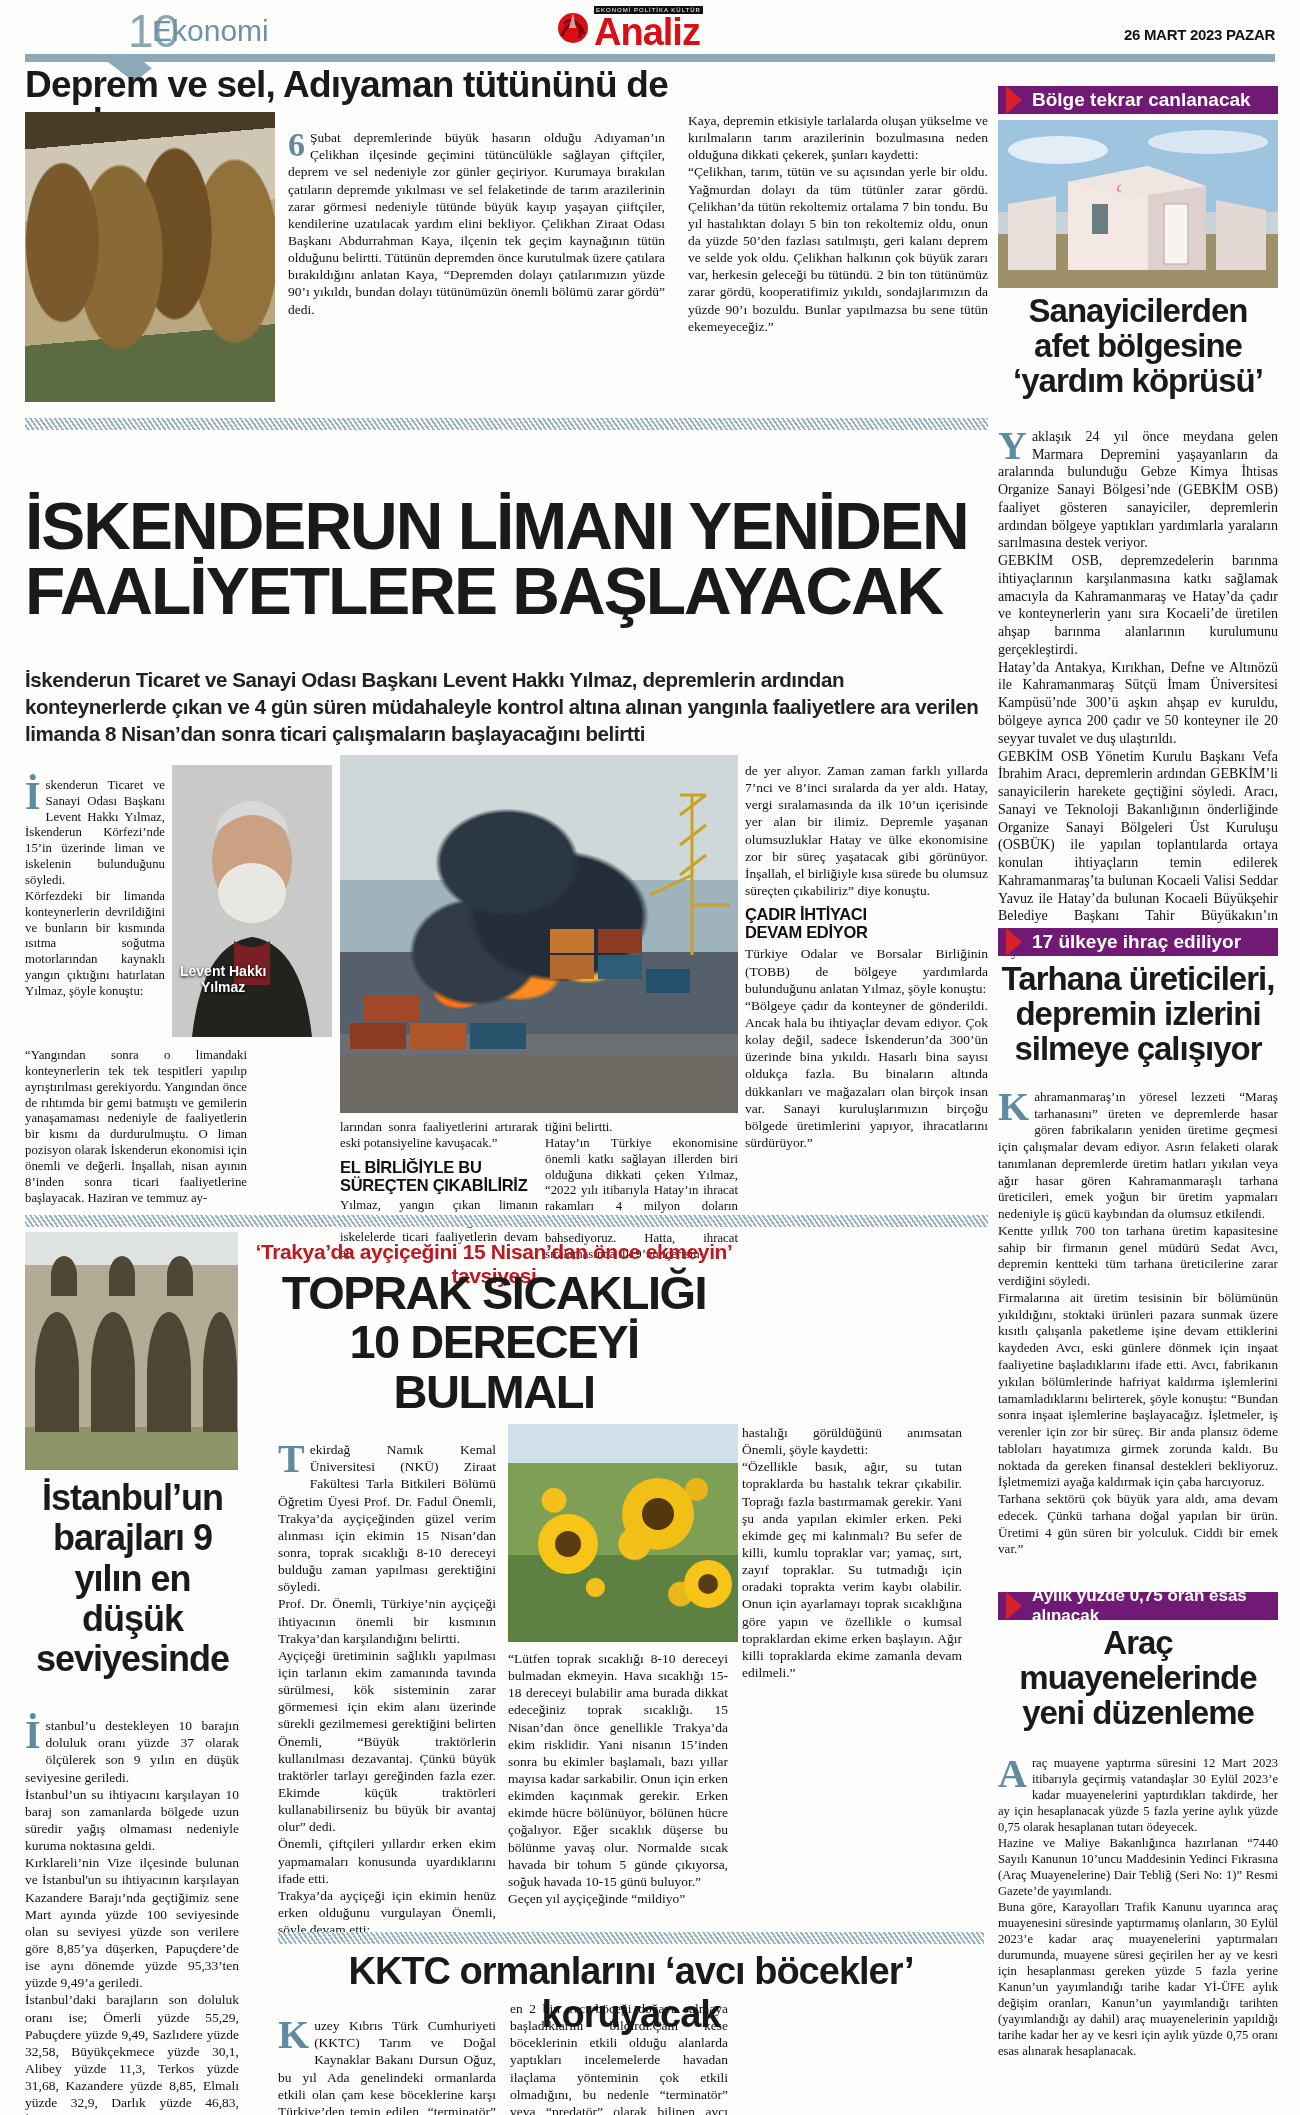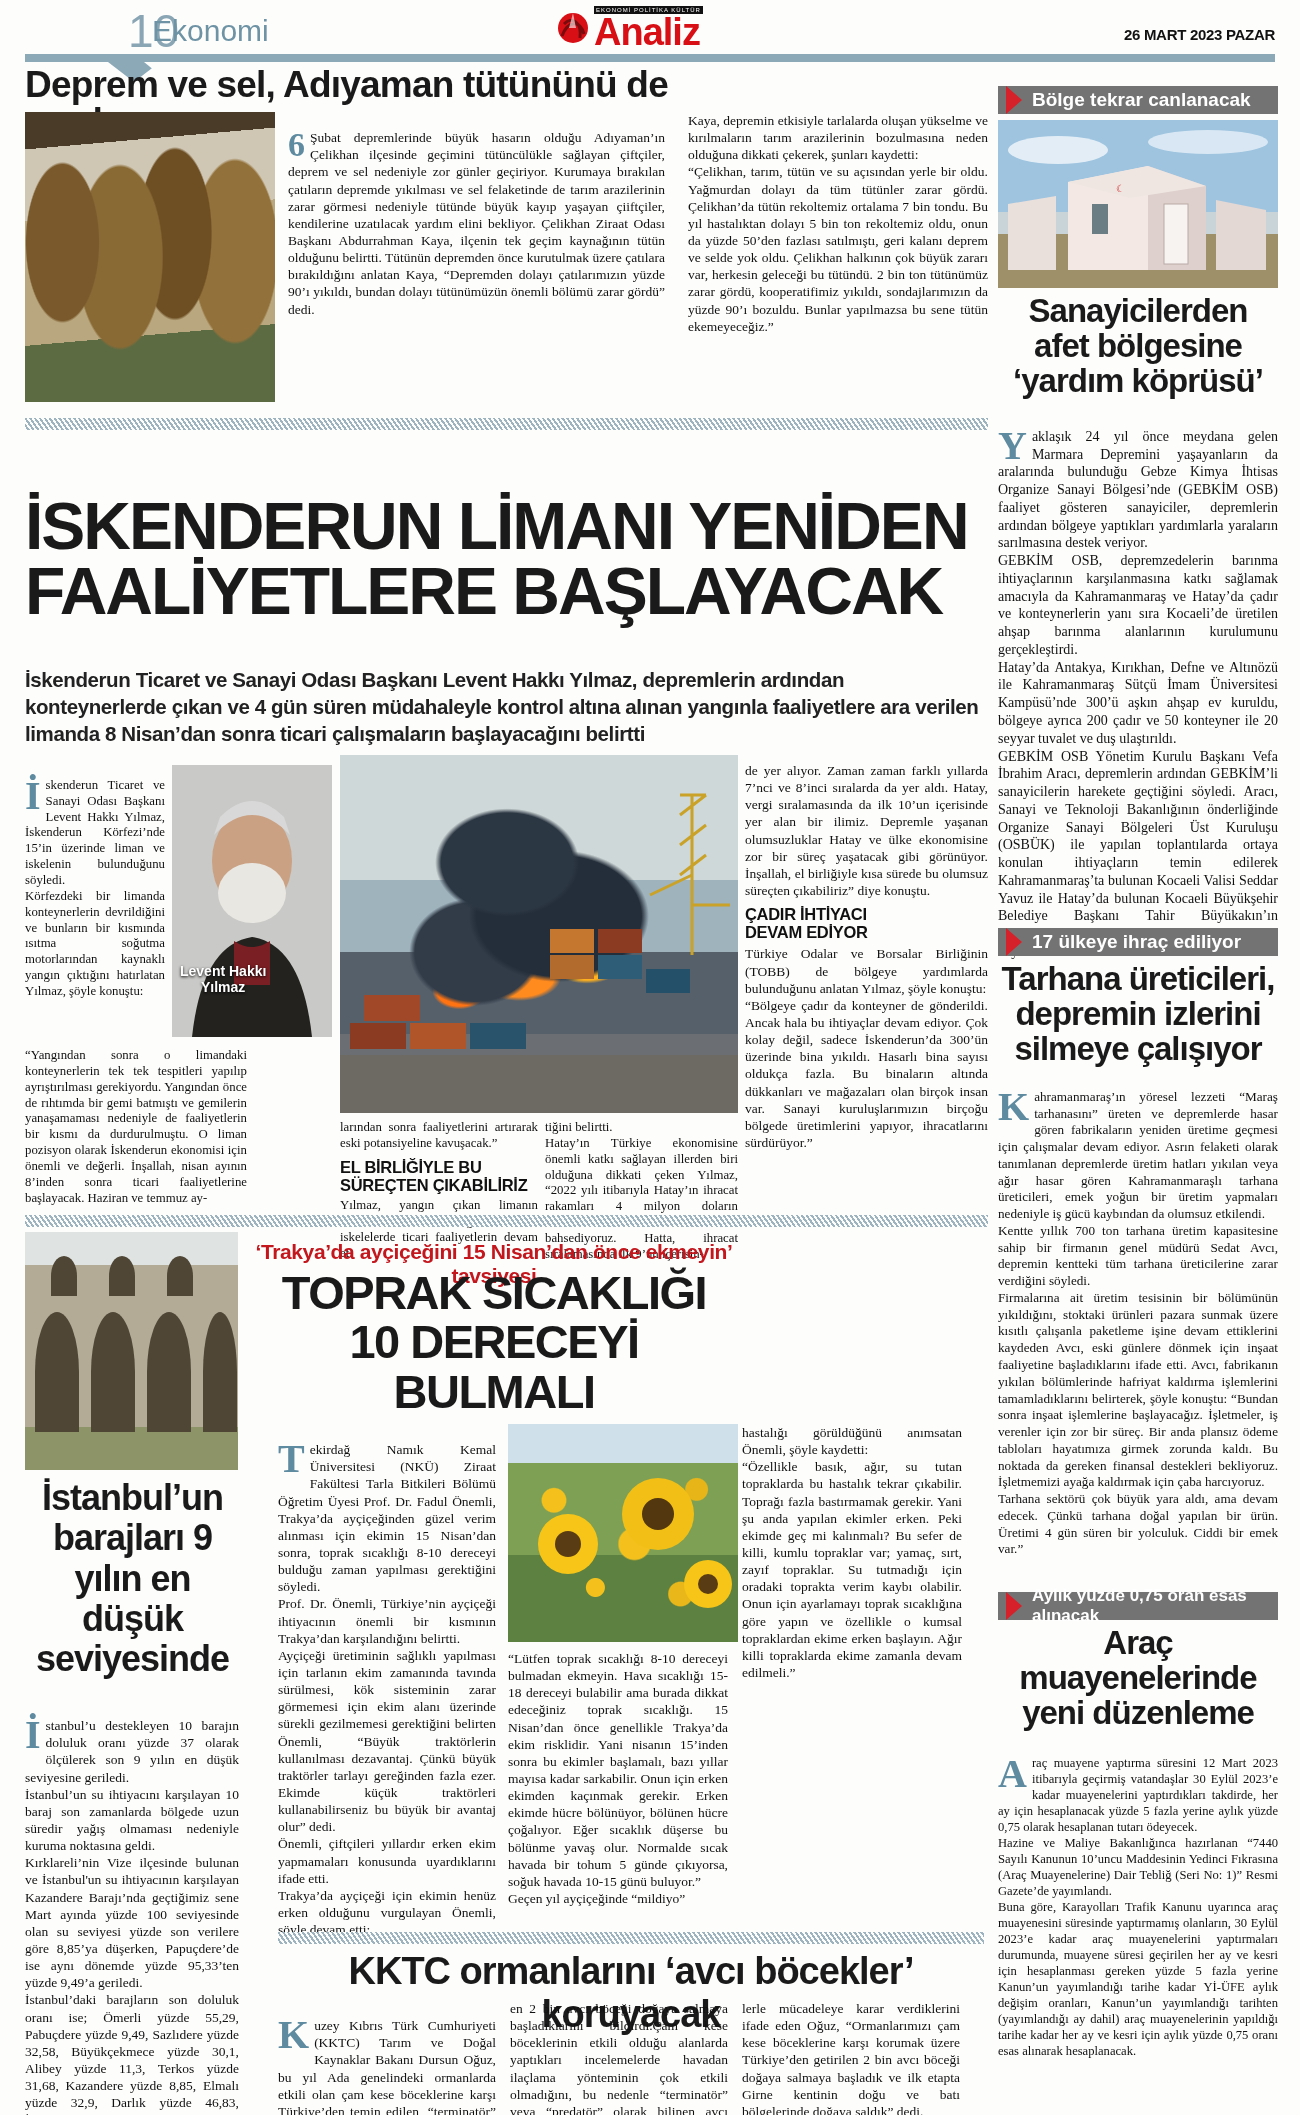--- a/index.html
+++ b/index.html
@@ -23,21 +23,21 @@
   .body{font-size:13.5px;line-height:1.27;text-align:justify;white-space:pre-line;}
   .body.small{font-size:12.8px;line-height:1.24;}
   .dropcap{float:left;font-weight:700;color:#5f8ba1;font-family:"Liberation Serif",serif;
            font-size:40px;line-height:.82;padding:2px 5px 0 0;}
   .subhead{font-family:"Liberation Sans",sans-serif;font-weight:700;font-size:16.5px;line-height:1.1;
            margin:6px 0 4px 0;letter-spacing:-.3px;white-space:pre-line;}
   .headline{font-family:"Liberation Sans",sans-serif;font-weight:700;color:#1a1a1a;letter-spacing:-.8px;}
   .hl-top{font-size:37px;line-height:1;}
   .hl-mega{font-size:66px;line-height:.98;font-weight:800;letter-spacing:-2px;white-space:pre-line;}
   .deck{font-family:"Liberation Sans",sans-serif;font-size:20.5px;font-weight:600;line-height:1.32;color:#222;letter-spacing:-.4px;}
-  .tagbar{background:#737373;color:#fff;font-family:"Liberation Sans",sans-serif;font-weight:700;
+  .tagbar{background:#701a75;color:#fff;font-family:"Liberation Sans",sans-serif;font-weight:700;
           display:flex;align-items:center;}
   .tagbar .arrow{width:0;height:0;border-top:14px solid transparent;border-bottom:14px solid transparent;
                  border-left:16px solid #d6212a;margin-right:10px;}
   .kickerbar{font-size:27px;padding:3px 14px;letter-spacing:-.5px;}
   .sidetag{font-size:19px;padding:2px 8px;height:28px;box-sizing:border-box;}
   .hatch{background:repeating-linear-gradient(55deg,#fdfdfc 0 2px,#9db3bf 2px 4px);height:12px;}
   .redkicker{font-family:"Liberation Sans",sans-serif;font-weight:700;font-size:21px;color:#c3161d;text-align:center;letter-spacing:-.4px;}
   .hl-mid{font-size:47px;line-height:1.05;text-align:center;letter-spacing:-1.5px;white-space:pre-line;}
   .hl-side{font-size:33px;line-height:1.06;text-align:center;letter-spacing:-1px;white-space:pre-line;}
   .hl-left{font-size:36px;line-height:1.12;letter-spacing:-1px;white-space:pre-line;text-align:center;}
@@ -220,21 +220,20 @@
   <div class="abs body" style="left:742px;top:1424px;width:220px;height:505px;">hastalığı görüldüğünü anımsatan Önemli, şöyle kaydetti:
 “Özellikle basık, ağır, su tutan topraklarda bu hastalık tekrar çıkabilir. Toprağı fazla bastırmamak gerekir. Yani şu anda yapılan ekimler erken. Peki ekimde geç mi kalınmalı? Bu sefer de killi, kumlu topraklar var; yamaç, sırt, zayıf topraklar. Su tutmadığı için oradaki toprakta verim kaybı olabilir. Onun için ayarlamayı toprak sıcaklığına göre yapın ve özellikle o kumsal topraklardan ekime erken başlayın. Ağır killi topraklarda ekime zamanla devam edilmeli.”</div>
 
   <div class="abs hatch" style="left:278px;top:1932px;width:706px;"></div>
 
   <div class="abs headline hl-kktc" style="left:278px;top:1950px;width:706px;">KKTC ormanlarını ‘avcı böcekler’ koruyacak</div>
   <div class="abs body" style="left:278px;top:2000px;width:218px;height:110px;">
     <span class="dropcap">K</span><span>uzey Kıbrıs Türk Cumhuriyeti (KKTC) Tarım ve Doğal Kaynaklar Bakanı Dursun Oğuz, bu yıl Ada genelindeki ormanlarda etkili olan çam kese böceklerine karşı Türkiye’den temin edilen, “terminatör” veya “predatör” olarak bilin-</span>
   </div>
   <div class="abs body" style="left:510px;top:2000px;width:218px;height:110px;">en 2 bin avcı böceği doğaya salmaya başladıklarını bildirdi.Çam kese böceklerinin etkili olduğu alanlarda yaptıkları incelemelerde havadan ilaçlama yönteminin çok etkili olmadığını, bu nedenle “terminatör” veya “predatör” olarak bilinen avcı böcek-</div>
-  <div class="abs body" style="left:742px;top:2000px;width:218px;height:110px;">lerle mücadeleye karar verdiklerini ifade eden Oğuz, “Ormanlarımızı çam kese böceklerine karşı korumak üzere Türkiye’den getirilen 2 bin avcı böceği doğaya salmaya başladık ve ilk etapta Girne kentinin doğu ve batı bölgelerinde doğaya saldık” dedi.</div>
 
   <div class="abs tagbar sidetag" style="left:998px;top:86px;width:280px;">
     <span class="arrow"></span>
     <span>Bölge tekrar canlanacak</span>
   </div>
   <div class="abs photo ph-houses" style="left:998px;top:120px;width:280px;height:168px;">
     <svg width="280" height="168" viewBox="0 0 280 168">
       <ellipse cx="60" cy="30" rx="50" ry="14" fill="#ffffff" opacity=".7"></ellipse>
       <ellipse cx="210" cy="22" rx="60" ry="12" fill="#ffffff" opacity=".6"></ellipse>
       <path d="M70 150 L70 62 L150 46 L150 150 Z" fill="#f3e8e4"></path>

